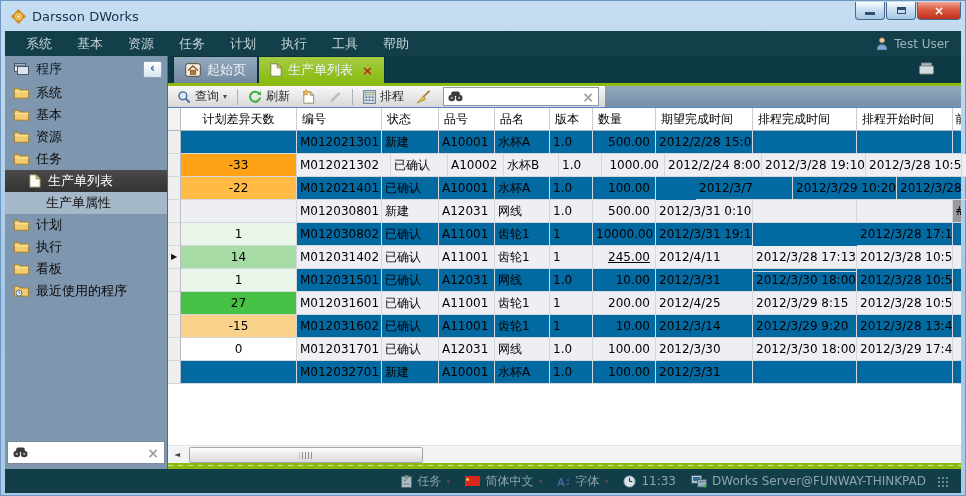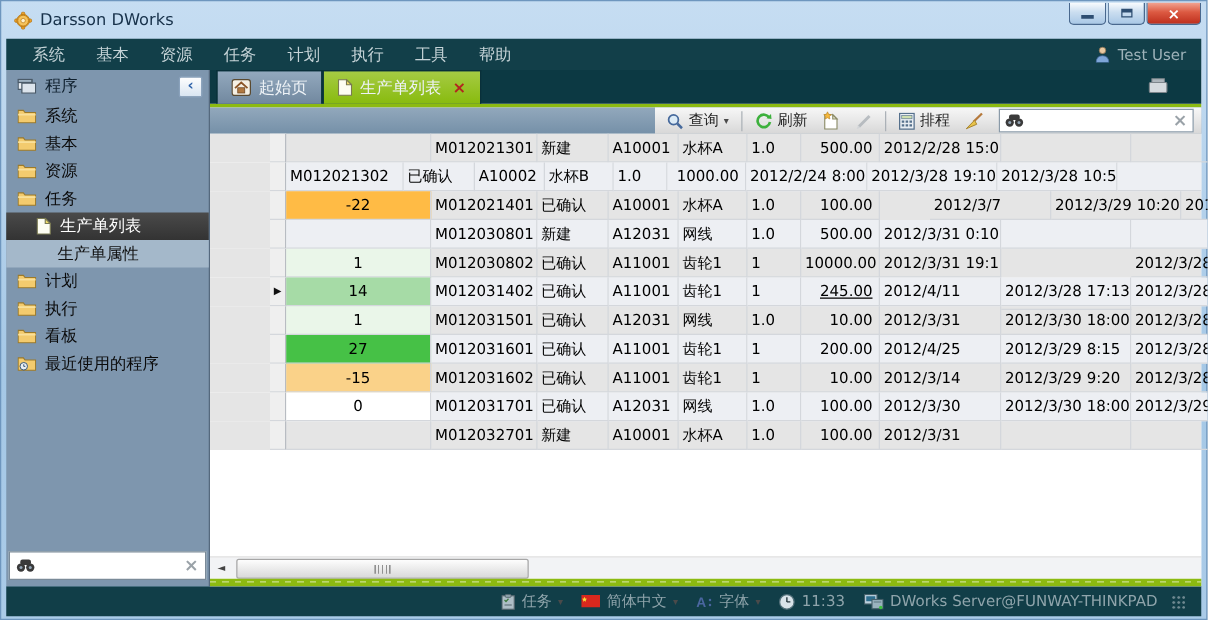--- a/index.html
+++ b/index.html
@@ -31,36 +31,36 @@
   .clear-x{color:#9AA2A8;font-weight:bold;font-size:14px;line-height:14px;}
   
   .content{flex:1;display:flex;flex-direction:column;min-width:0;background:#FFF;}
   .tabbar{height:27px;background:#0C3943;display:flex;align-items:stretch;padding-left:5px;position:relative;flex:none;}
   .tab{display:flex;align-items:center;gap:6px;padding:0 11px;font-size:13px;color:#EDF2F6;border:1px solid #09303A;border-bottom:none;cursor:default;}
   .tab.inactive{background:linear-gradient(#93A9BE,#71889F);}
   .tab.active{background:linear-gradient(#A6CB44,#88BB0E);}
   .tab-close{color:#B3261E;font-weight:bold;font-size:13px;margin-left:3px;}
   .tab-list-btn{position:absolute;right:26px;top:6px;}
   .green-strip{height:3px;background:#8CBA11;flex:none;}
-  .toolbar-row{height:21px;display:flex;background:linear-gradient(#92A8BC,#7590A8);flex:none;justify-content:flex-end;}
+  .toolbar-row{height:21px;display:flex;background:linear-gradient(#92A8BC,#7590A8);flex:none;}
   .toolbar{width:437px;box-sizing:border-box;background:linear-gradient(#F7F7F7,#E9E9E9 45%,#D7D7D7);display:flex;align-items:center;padding:0 4px;gap:2px;flex:none;}
   .tbtn{display:flex;align-items:center;gap:4px;padding:2px 5px;font-size:12px;color:#1E1E1E;}
   .tbtn.disabled{opacity:.75;}
   .tsep{width:1px;height:16px;background:#ABB1B7;margin:0 3px;}
   .caret{font-size:8px;color:#4A4A4A;}
   .searchbox{width:156px;height:19px;box-sizing:border-box;background:#FFF;border:1px solid #8A9AA8;display:flex;align-items:center;gap:4px;padding:0 4px;margin-left:5px;}
   
   .grid{flex:none;}
   .grid-header{display:flex;height:23px;border-top:1px solid #5B84C4;background:#FFF;}
   .hcell{box-sizing:border-box;border-right:1px solid #C9CDD3;border-bottom:1px solid #AEB4BC;font-size:12px;line-height:22px;padding-left:5px;color:#000;overflow:hidden;white-space:nowrap;flex:none;}
   .hcell.center{text-align:center;padding-left:0;}
   .hcell.fill,.cell.fill{flex:1;min-width:0;border-right:none;padding-left:2px;}
   .ind{width:13px;box-sizing:border-box;border-right:1px solid #B8BCC2;border-bottom:1px solid #D4D7DC;background:#EFEFEF;font-size:8px;line-height:22px;text-align:center;color:#111;flex:none;}
   .grid-header .ind{background:#F2F2F2;border-bottom:1px solid #AEB4BC;}
-  .grid-row{display:flex;height:23px;background:#e5e5e5;padding-left:48px;}
+  .grid-row{display:flex;height:23px;background:#0369a1;}
   .cell{box-sizing:border-box;border-right:1px solid #D4D7DC;border-bottom:1px solid #D4D7DC;font-size:12px;line-height:22px;padding:0 3px;overflow:hidden;white-space:nowrap;color:#000;flex:none;}
   .grid-row.alt .cell{background:#EDEFF3;}
   .cell.center{text-align:center;}
   .cell.right{text-align:right;padding-right:5px;}
   .grid-filler{flex:1;background:#FFF;}
   
   .hscroll{height:17px;background:#F2F3F5;border-top:1px solid #E2E2E2;position:relative;flex:none;}
   .hs-arrow{position:absolute;left:3px;top:2px;width:12px;height:13px;font-size:8px;color:#444;line-height:13px;text-align:center;}
   .hs-thumb{position:absolute;left:21px;top:1px;width:232px;height:14px;background:linear-gradient(#FDFDFD,#D9D9D9);border:1px solid #A6A6A6;border-radius:2px;}
   .hs-grip{position:absolute;left:50%;top:4px;width:13px;height:7px;transform:translateX(-50%);background:repeating-linear-gradient(90deg,#909090 0 1px,transparent 1px 3px);}
@@ -349,37 +349,52 @@
                   <circle cx="11.2" cy="7" r="1.2" fill="#93A5B5"></circle>
                 </svg>
               </span>
             <input value="" style="">
             <span class="clear-x">×</span>
           </span>
         </div>
       </div>
 
       <div class="grid">
+        <div class="grid-header">
+            <div class="ind"></div>
+            <div class="hcell center" style="width:116px">计划差异天数</div>
+            <div class="hcell " style="width:85px">编号</div>
+            <div class="hcell " style="width:57px">状态</div>
+            <div class="hcell " style="width:56px">品号</div>
+            <div class="hcell " style="width:55px">品名</div>
+            <div class="hcell " style="width:43px">版本</div>
+            <div class="hcell " style="width:63px">数量</div>
+            <div class="hcell " style="width:97px">期望完成时间</div>
+            <div class="hcell " style="width:104px">排程完成时间</div>
+            <div class="hcell " style="width:96px">排程开始时间</div>
+            <div class="hcell  fill">前</div>
+          </div>
         <div>
             <div class="grid-row ">
               <div class="ind"></div>
               <div class="cell center" style="width:116px;"></div>
               <div class="cell" style="width:85px;">M012021301</div>
               <div class="cell" style="width:57px;">新建</div>
               <div class="cell" style="width:56px;">A10001</div>
               <div class="cell" style="width:55px;">水杯A</div>
               <div class="cell" style="width:43px;">1.0</div>
               <div class="cell right" style="width:63px;">500.00</div>
               <div class="cell" style="width:97px;">2012/2/28 15:00</div>
               <div class="cell" style="width:104px;"></div>
               <div class="cell" style="width:96px;"></div>
               <div class="cell fill" style=""></div>
             </div>
             <div class="grid-row alt">
               <div class="ind"></div>
+              <div class="cell center" style="width:116px;background:#FFA215;">-33</div>
               <div class="cell" style="width:94px;">M012021302</div>
               <div class="cell" style="width:57px;">已确认</div>
               <div class="cell" style="width:56px;">A10002</div>
               <div class="cell" style="width:55px;">水杯B</div>
               <div class="cell" style="width:43px;">1.0</div>
               <div class="cell right" style="width:63px;">1000.00</div>
               <div class="cell" style="width:97px;">2012/2/24 8:00</div>
               <div class="cell" style="width:104px;">2012/3/28 19:10</div>
               <div class="cell" style="width:96px;">2012/3/28 10:52</div>
               <div class="cell fill" style=""></div>

